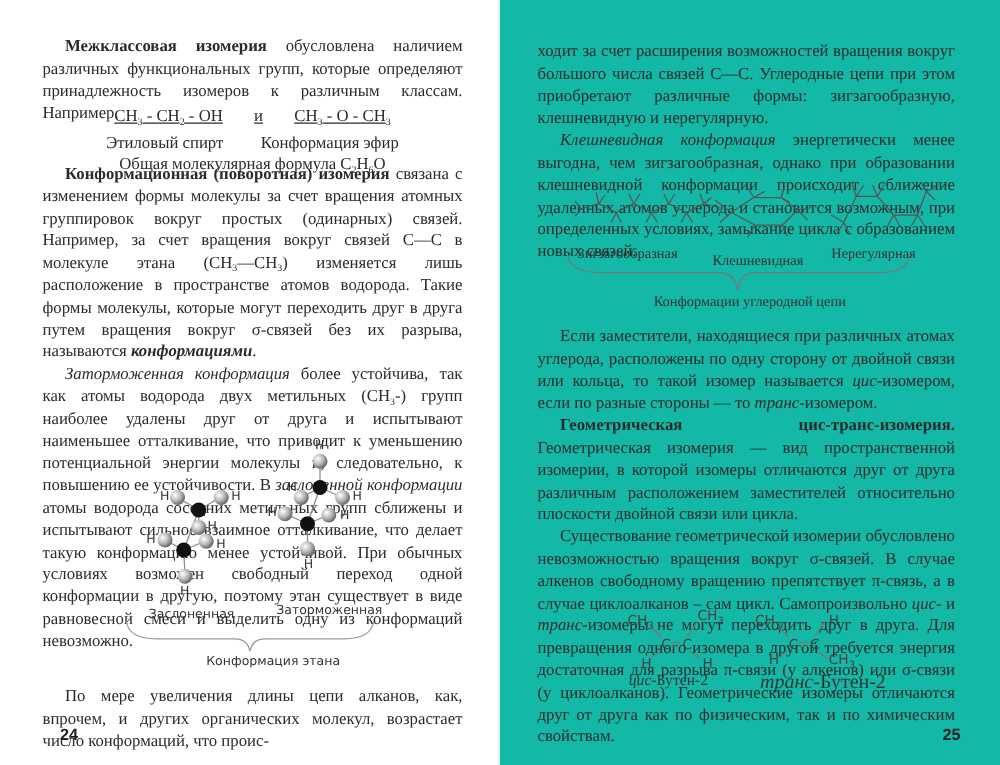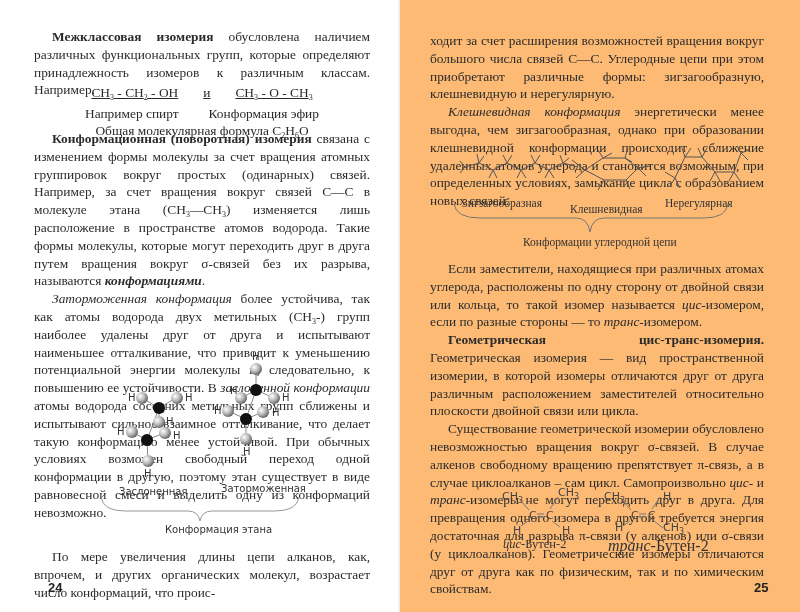--- a/index.html
+++ b/index.html
@@ -4,21 +4,21 @@
 <style>
   html, body { margin: 0; padding: 0; }
   body {
     width: 800px; height: 612px; background: #ffffff; overflow: hidden;
     font-family: "Liberation Serif", "DejaVu Serif", serif; color: #2b2b2b;
     position: relative;
   }
   .spread { position: absolute; inset: 0; }
   .page { position: absolute; top: 0; height: 612px; }
   .page-left { left: 0; width: 400px; background: #ffffff; }
-  .page-right { left: 400px; width: 400px; background: #fdba74; }
+  .page-right { left: 400px; width: 400px; background: #14b8a6; }
   .gutter { position: absolute; left: 398px; top: 0; width: 4px; height: 612px;
     background: linear-gradient(to right, #f4f4f4, #e9e9e9, #f6f6f6); }
 
   .text { position: absolute; font-size: 13.4px; line-height: 17.8px; text-align: justify; }
   .text p { margin: 0; text-indent: 18px; }
   .text p.noindent { text-indent: 0; }
   .b { font-weight: bold; }
   .i { font-style: italic; }
   .bi { font-weight: bold; font-style: italic; }
   sub { font-size: 8px; vertical-align: -3px; line-height: 0; }
@@ -43,21 +43,21 @@
       <p><span class="b">Межклассовая изомерия</span><span> обусловлена наличием различных функциональных групп, которые определяют принадлежность изомеров к различным классам. Например.</span></p>
     </div>
 
     <div class="formula-block" style="left:34px; top:84px; width:336px;">
       <div class="formula-row" style="gap:25px;text-decoration:underline;">
         <span><span>CH</span><sub>3</sub><span> - CH</span><sub>2</sub><span> - OH</span></span>
         <span>и</span>
         <span><span>CH</span><sub>3</sub><span> - O - CH</span><sub>3</sub></span>
       </div>
       <div class="formula-row" style="gap:30px; margin-top:4px;">
-        <span>Например спирт</span>
+        <span>Этиловый спирт</span>
         <span>Конформация эфир</span>
       </div>
       <div><span>Общая молекулярная формула C</span><sub>2</sub><span>H</span><sub>6</sub><span>O</span></div>
     </div>
 
     <div class="text" style="left:34px; top:130px; width:336px;">
       <p><span class="b">Конформационная (поворотная) изомерия</span><span> связана с изменением формы молекулы за счет вращения атомных группировок вокруг простых (одинарных) связей. Например, за счет вращения вокруг связей C—C в молекуле этана (CH</span><sub>3</sub><span>—CH</span><sub>3</sub><span>) изменяется лишь расположение в пространстве атомов водорода. Такие формы молекулы, которые могут переходить друг в друга путем вращения вокруг σ-связей без их разрыва, называются </span><span class="bi">конформациями</span><span>.</span></p>
       <p><span class="i">Заторможенная конформация</span><span> более устойчива, так как атомы водорода двух метильных (CH</span><sub>3</sub><span>-) групп наиболее удалены друг от друга и испытывают наименьшее отталкивание, что приводит к уменьшению потенциальной энергии молекулы и, следовательно, к повышению ее устойчивости. В </span><span class="i">заслоненной конформации</span><span> атомы водорода соседних метильных групп сближены и испытывают сильное взаимное отталкивание, что делает такую конформацию менее устойчивой. При обычных условиях возможен свободный переход одной конформации в другую, поэтому этан существует в виде равновесной смеси и выделить одну из конформаций невозможно.</span></p>
     </div>
 

